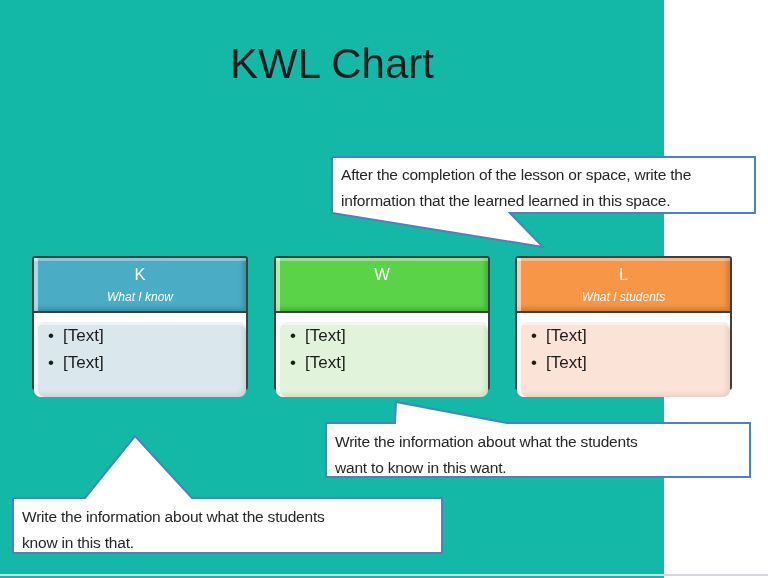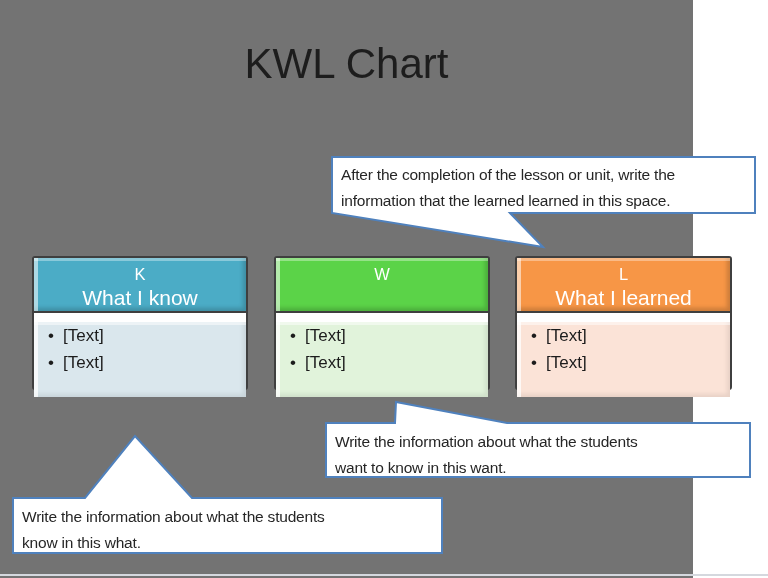--- a/index.html
+++ b/index.html
@@ -8,22 +8,21 @@
     width: 768px;
     height: 578px;
     background: #ffffff;
     font-family: "Liberation Sans", sans-serif;
     overflow: hidden;
   }
   .slide {
     position: relative;
     width: 664px;
     height: 578px;
-    background: #737373;
-    padding-left: 29px;
+    background: #14b8a6;
   }
   .slide-title {
     position: absolute;
     left: 0;
     right: 0;
     top: 40px;
     text-align: center;
     font-size: 42px;
     font-weight: 400;
     color: #1d1d1d;
@@ -47,27 +46,28 @@
     box-sizing: border-box;
     border-bottom: 2px solid #3f3f3f;
     text-align: center;
     color: #ffffff;
     padding-top: 4px;
     box-shadow: inset 4px 0 0 rgba(255,255,255,0.55),
                 inset 0 3px 0 rgba(255,255,255,0.35),
                 inset -3px -3px 4px rgba(0,0,0,0.18);
   }
   .col-letter  { font-size: 16.5px; line-height: 24px; }
-  .col-title   { font-size: 21px; line-height: 23px; }
+  .col-title   { font-size: 12px; line-height: 23px; font-style: italic; }
   .col-body {
     height: 75px;
     box-sizing: border-box;
     box-shadow: inset 4px 0 0 rgba(255,255,255,0.75),
                 inset 0 3px 0 rgba(255,255,255,0.5),
                 inset -3px -3px 4px rgba(0,0,0,0.08);
+    border-radius: 7px;
   }
   .col-body ul {
     list-style: none;
     margin: 9px 0 0 0;
     padding: 0 0 0 14px;
   }
   .col-body li {
     font-size: 17px;
     line-height: 27px;
     color: #1c1c1c;
@@ -115,30 +115,30 @@
 
   <div class="slide-title">KWL Chart</div>
 
   <svg class="callout-svg" viewBox="0 0 768 578" xmlns="http://www.w3.org/2000/svg">
     <path d="M332,157 L755,157 L755,213 L510,213 L543,247 L332,213 Z" fill="#ffffff" stroke-width="2" stroke="#4F81BD"></path>
     <path d="M326,423 L395,423 L396,402 L507,423 L750,423 L750,477 L326,477 Z" fill="#ffffff" stroke-width="2" stroke="#4F81BD"></path>
     <path d="M13,498 L85,498 L135,436 L192,498 L442,498 L442,553 L13,553 Z" fill="#ffffff" stroke-width="2" stroke="#4F81BD"></path>
   </svg>
 
   <div class="callout-text learned">
-    <div>After the completion of the lesson or unit, write the</div>
+    <div>After the completion of the lesson or space, write the</div>
     <div>information that the learned learned in this space.</div>
   </div>
   <div class="callout-text want">
     <div>Write the information about what the students</div>
     <div>want to know in this want.</div>
   </div>
   <div class="callout-text know">
     <div>Write the information about what the students</div>
-    <div>know in this what.</div>
+    <div>know in this that.</div>
   </div>
 
   <div class="kwl-col know">
     <div class="col-header" style="background: rgb(75, 172, 198);">
       <div class="col-letter">K</div>
       <div class="col-title">What I know</div>
     </div>
     <div class="col-body" style="background: rgb(218, 231, 237);">
       <ul>
         <li><span class="bullet">•</span><span>[Text]</span></li>
@@ -155,21 +155,21 @@
       <ul>
         <li><span class="bullet">•</span><span>[Text]</span></li>
         <li><span class="bullet">•</span><span>[Text]</span></li>
       </ul>
     </div>
   </div>
 
   <div class="kwl-col learned">
     <div class="col-header" style="background: rgb(247, 150, 70);">
       <div class="col-letter">L</div>
-      <div class="col-title">What I learned</div>
+      <div class="col-title">What I students</div>
     </div>
     <div class="col-body" style="background: rgb(251, 227, 215);">
       <ul>
         <li><span class="bullet">•</span><span>[Text]</span></li>
         <li><span class="bullet">•</span><span>[Text]</span></li>
       </ul>
     </div>
   </div>
 
   <div class="bottom-rule" style="background: rgb(213, 216, 222);"></div>

